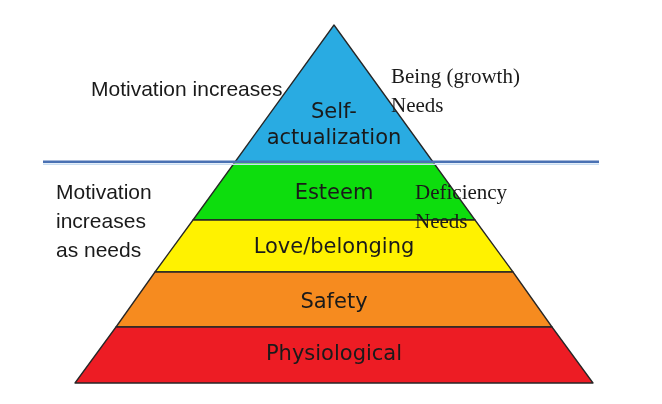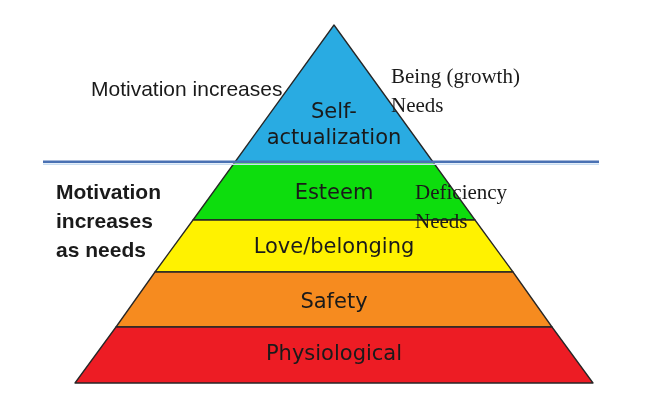--- a/index.html
+++ b/index.html
@@ -27,21 +27,21 @@
     line-height: 29px;
     white-space: nowrap;
   }
   .annotation.centered {
     white-space: normal;
     font-family: Liberation Serif, serif;
   }
   .ann-line { display: block; }
   .top-left    { left: 55px;  top: 74px; margin-left: 36px; }
   .top-right   { left: 391px; top: 62px;  width: 260px; }
-  .bottom-left { left: 56px;  top: 177px; font-weight: bold; }
+  .bottom-left { left: 56px;  top: 177px; }
   .bottom-right{ left: 415px; top: 178px; width: 260px; }
   .band-label {
     font-family: "DejaVu Sans", "Liberation Sans", sans-serif;
     font-size: 21px;
     fill: #1a1a1a;
   }
 </style>
 </head>
 <body>
 

